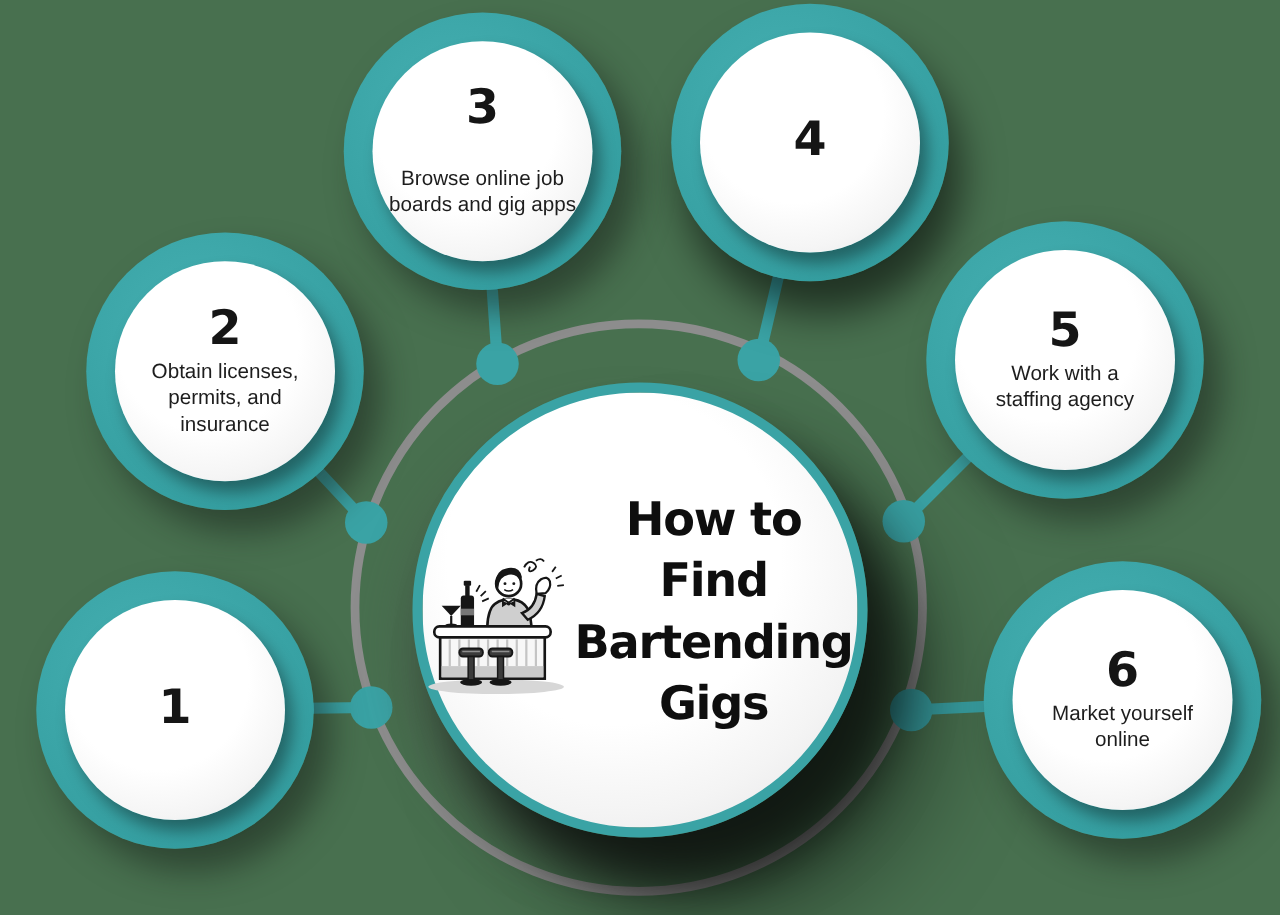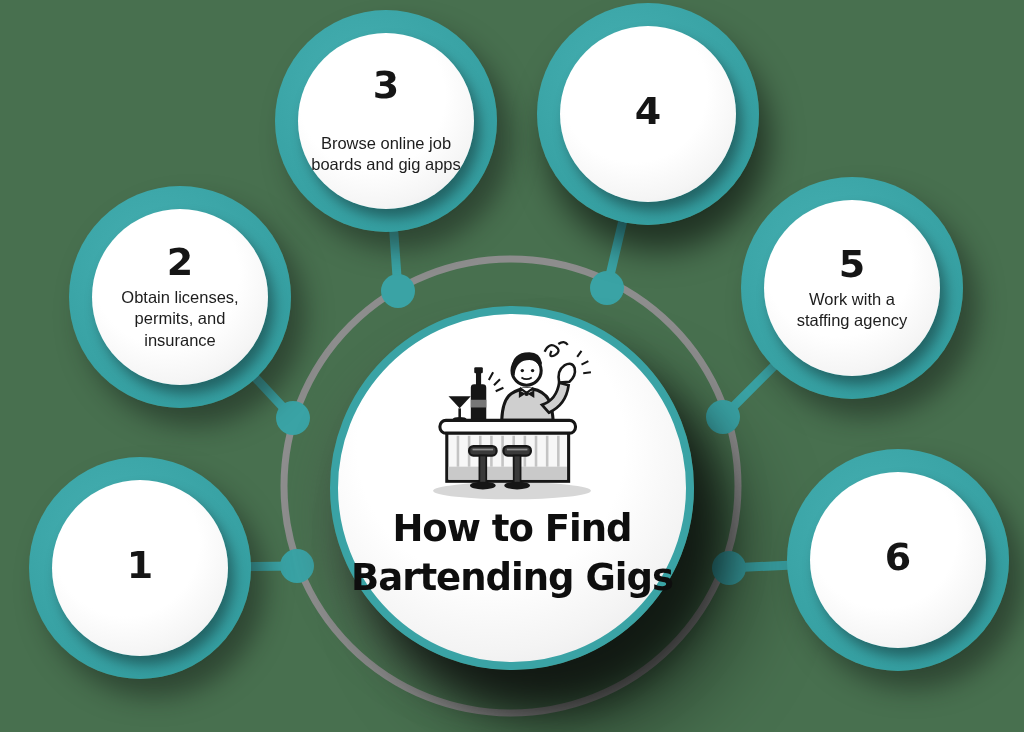--- a/index.html
+++ b/index.html
@@ -54,21 +54,21 @@
   
   .center-circle{
     position:absolute;left:330px;top:306px;
     width:348px;height:348px;border-radius:50%;
     border:8px solid #3AA3A5;
     background:radial-gradient(circle at 44% 38%, #ffffff 46%, #f4f4f4 70%, #e1e1e3 100%);
     box-shadow:
       30px 40px 40px rgba(0,0,0,0.62),
       60px 70px 75px rgba(0,0,0,0.35),
       -8px 28px 38px rgba(70,75,70,0.38);
-    display:flex;flex-direction:column;align-items:center;
+    display:flex;flex-direction:row;align-items:center;
   }
   .illu{margin-top:24px;}
   .title{
     margin-top:4px;
     width:336px;
     text-align:center;
     font-family:"DejaVu Sans", sans-serif;
     font-weight:700;
     font-size:37px;line-height:1.32;letter-spacing:-1px;
     color:#0e0e0e;
@@ -172,16 +172,17 @@
   </div>
   <div class="step s5">
     <div class="step-inner">
       <div class="num">5</div>
       <div class="desc">Work with a staffing agency</div>
     </div>
   </div>
   <div class="step s6">
     <div class="step-inner">
       <div class="num">6</div>
+      <div class="desc">Market yourself online</div>
     </div>
   </div>
 
 </div>
 
 </body></html>

